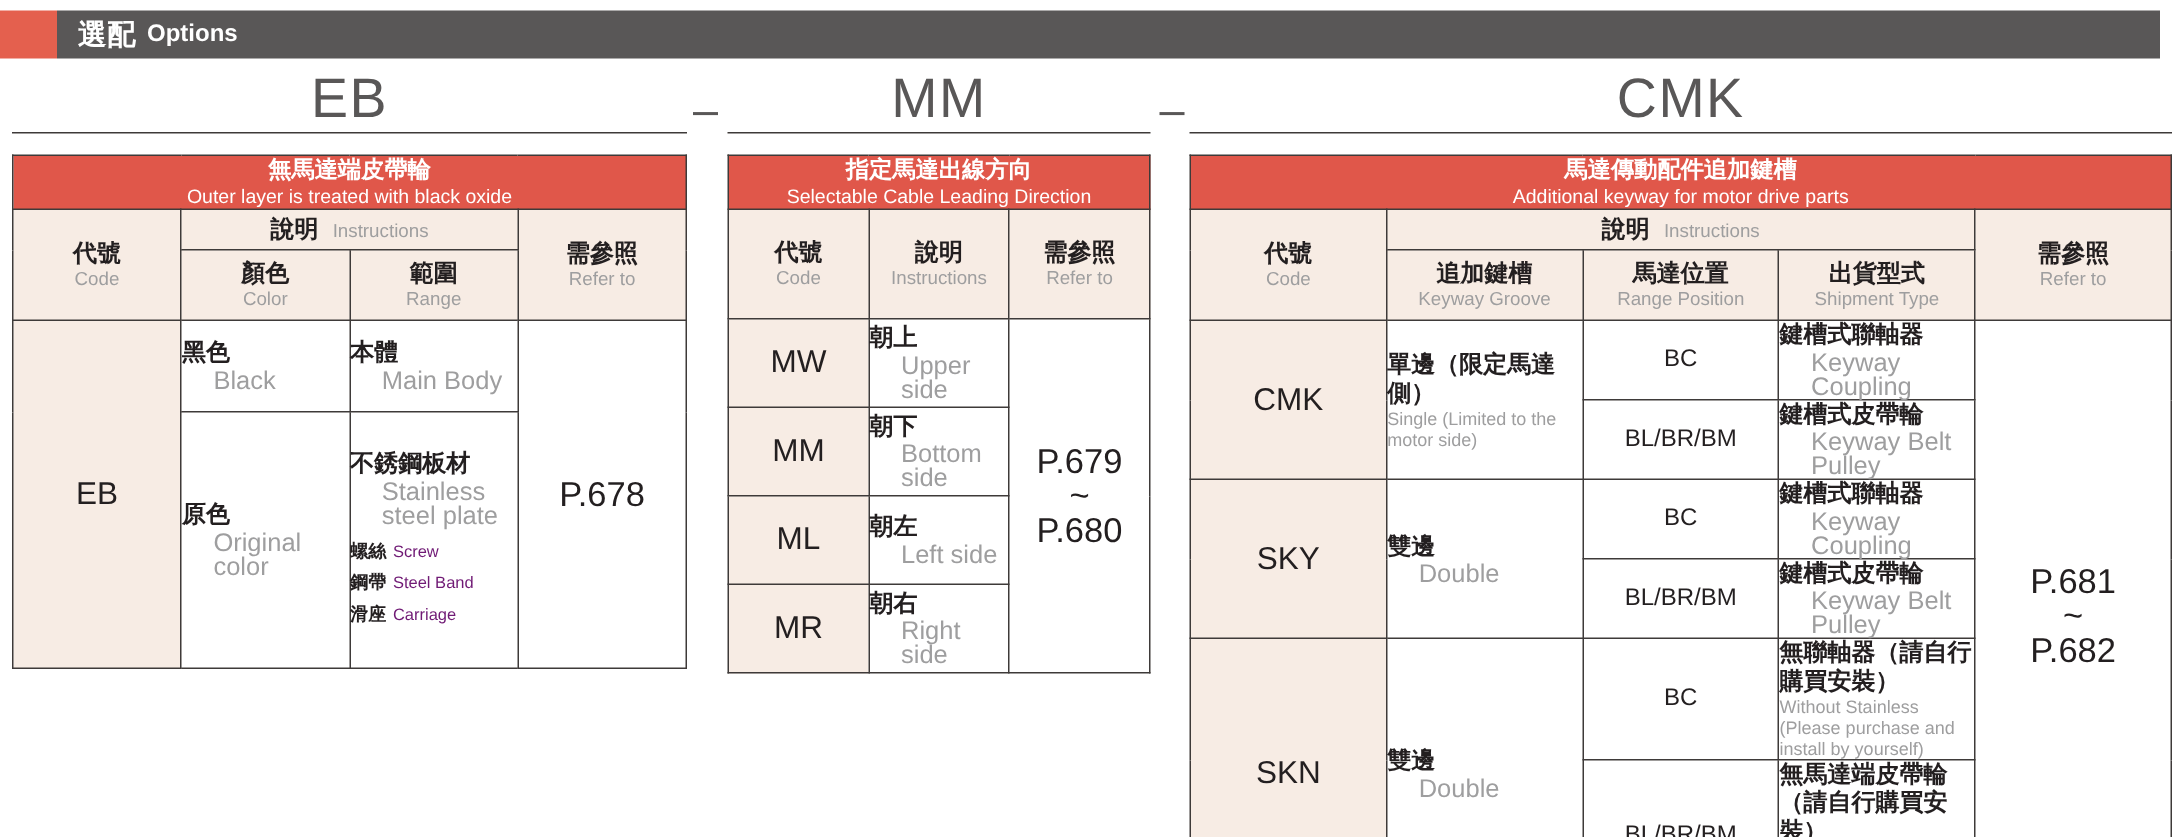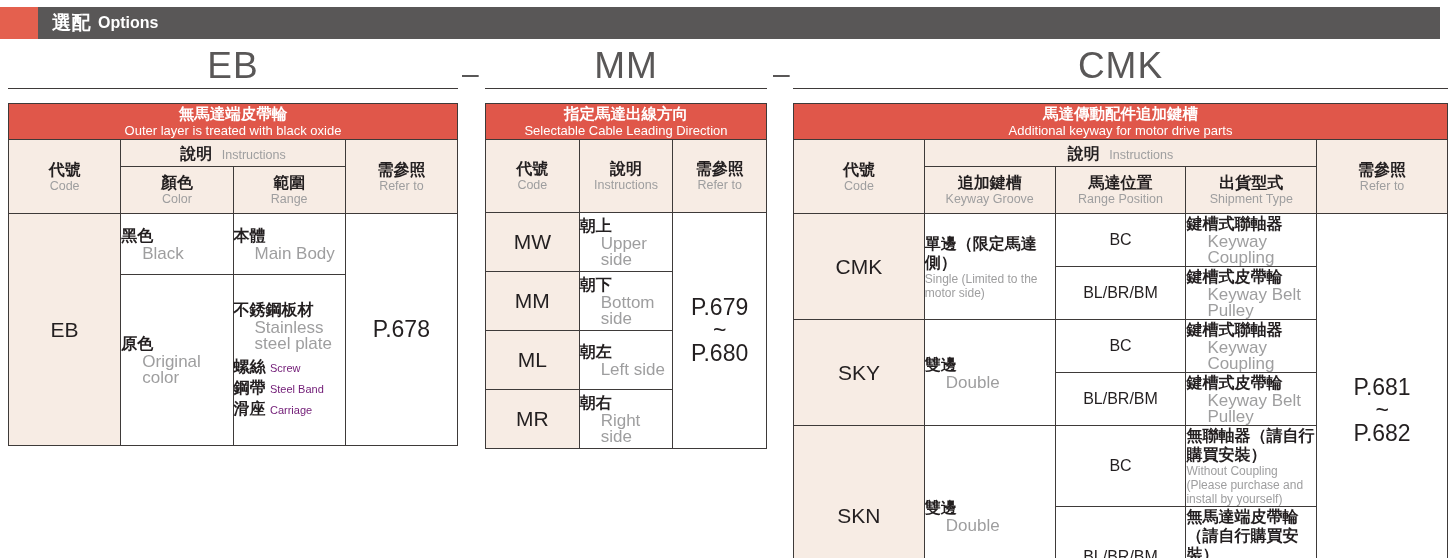--- a/index.html
+++ b/index.html
@@ -34,21 +34,21 @@
   .hdr-beige{background:#f7ece4;text-align:center;padding:5px 3px;}
   .hdr-beige .cn{font-size:16px;font-weight:bold;color:#231f20;line-height:19px;display:block;}
   .hdr-beige .en{font-size:12.5px;color:#9e9e9f;line-height:15px;display:block;}
   .hdr-inline .cn{display:inline;}
   .hdr-inline .en{display:inline;margin-left:5px;font-size:12.5px;}
   .code-cell{background:#f7ece4;text-align:center;font-size:21px;color:#231f20;}
   .plain{background:#fff;}
   .cellpad{padding:6px 8px;}
   .cn-b{font-size:16px;font-weight:bold;color:#231f20;line-height:20px;display:block;}
   .en-g{font-size:17px;color:#9e9e9f;line-height:16px;display:block;margin-left:21px;}
-  .cn-sm{font-size:16px;font-weight:bold;color:#231f20;}
+  .cn-sm{font-size:12px;font-weight:bold;color:#231f20;}
   .en-sm{font-size:11px;color:#701a75;}
   .line{line-height:20px;}
   .refcell{text-align:center;font-size:23px;color:#231f20;line-height:23px;}
   .subcode{text-align:center;font-size:16px;color:#231f20;padding:4px 6px;}
   .note-cn{font-size:16px;font-weight:bold;line-height:19px;color:#231f20;display:block;}
   .note-en{font-size:12px;color:#9e9e9f;line-height:14px;display:block;}
 </style>
 </head>
 <body>
 
@@ -288,21 +288,21 @@
 
   <tr>
     <td class="code-cell" rowspan="2">SKN</td>
     <td class="plain cellpad" rowspan="2">
       <span class="cn-b">雙邊</span>
       <span class="en-g">Double</span>
     </td>
     <td class="plain subcode" style="height:62px;">BC</td>
     <td class="plain cellpad">
       <span class="note-cn">無聯軸器（請自行購買安裝）</span>
-      <span class="note-en">Without Coupling (Please purchase and install by yourself)</span>
+      <span class="note-en">Without Stainless (Please purchase and install by yourself)</span>
     </td>
   </tr>
   <tr>
     <td class="plain subcode" style="height:78px;">BL/BR/BM</td>
     <td class="plain cellpad">
       <span class="note-cn">無馬達端皮帶輪（請自行購買安裝）</span>
       <span class="note-en">Without Belt Pulley(Please purchase and install by yourself)</span>
     </td>
   </tr>
 </tbody>

